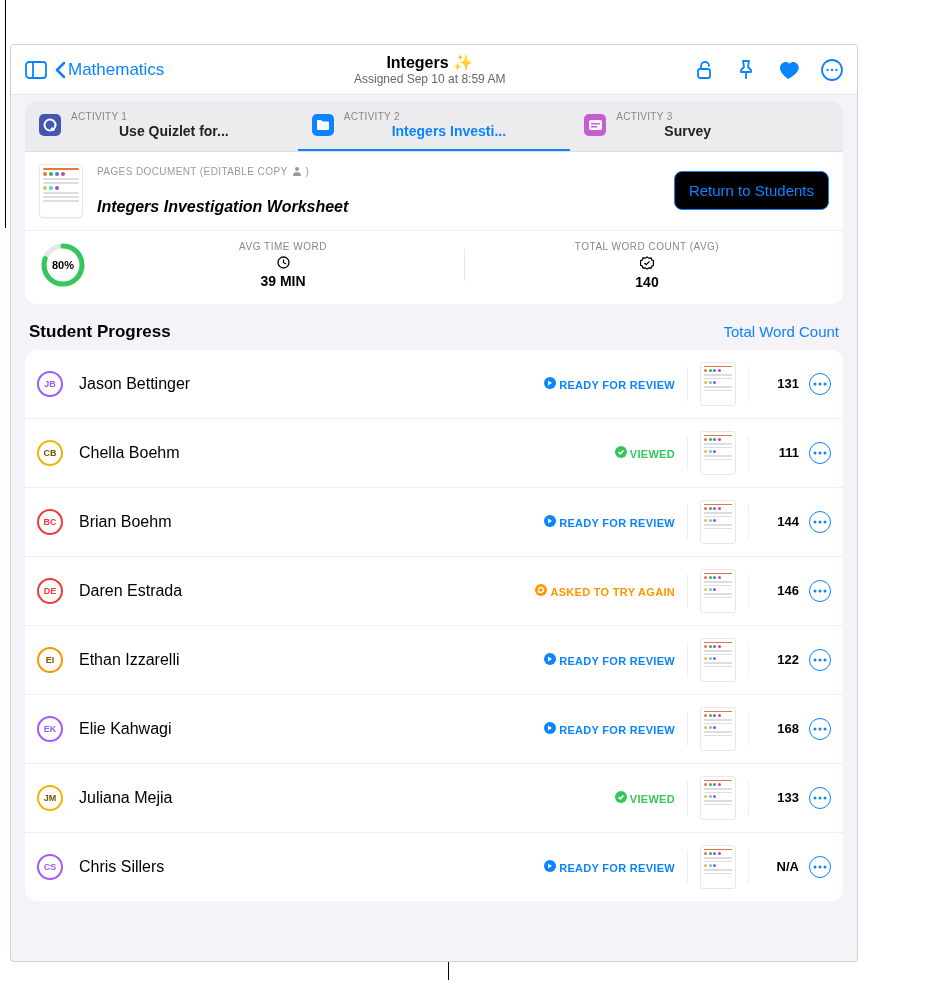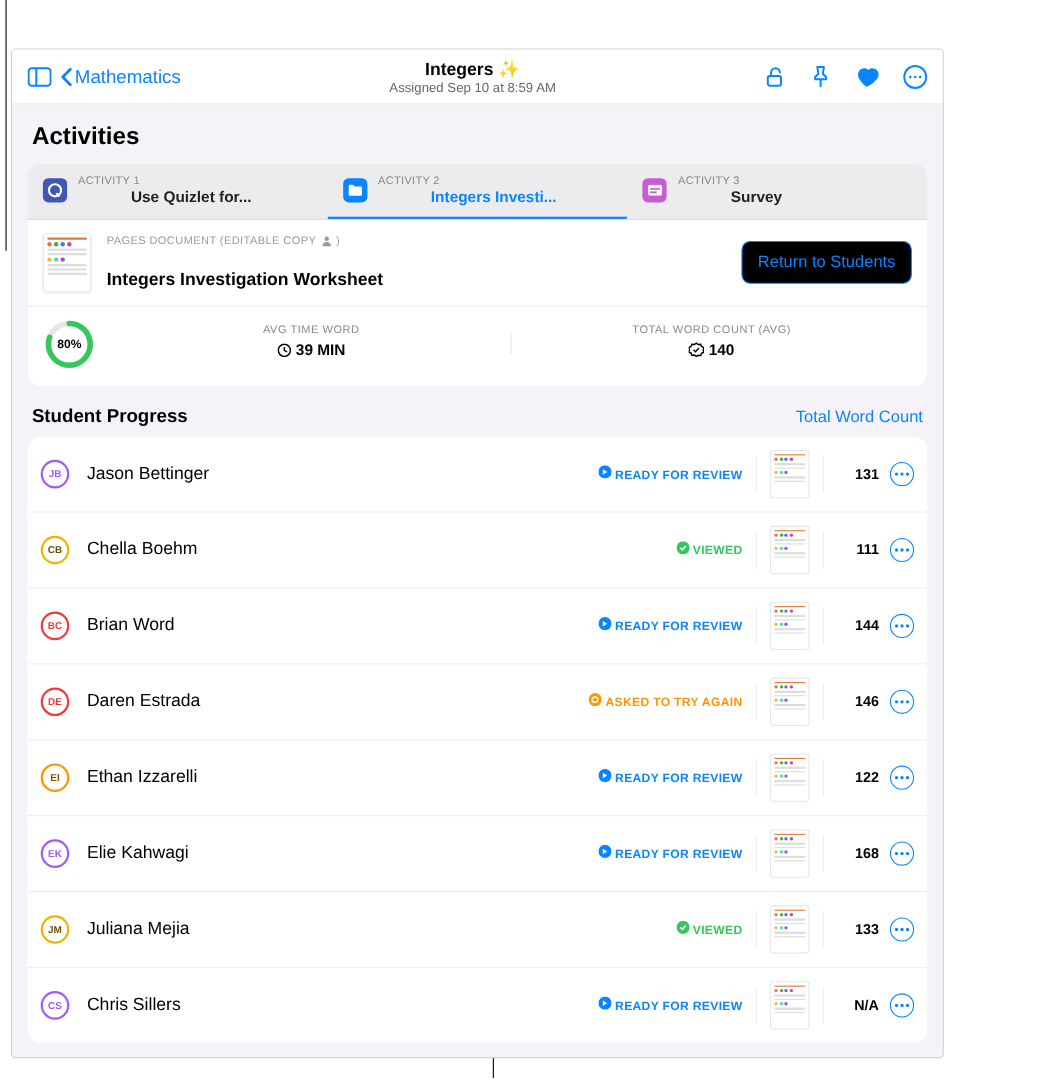--- a/index.html
+++ b/index.html
@@ -66,34 +66,34 @@
   .doc-thumb{
     width:44px;height:54px;background:#fff;border:1px solid #e8e6ea;border-radius:4px;
     box-shadow:0 1px 2px rgba(0,0,0,.06);flex-shrink:0;display:flex;flex-direction:column;
     padding:3px;gap:2px;
   }
   .doc-thumb .ln{height:2px;background:#ddd;border-radius:1px;}
   .doc-thumb .rw{display:flex;gap:2px;}
   .doc-thumb .dot{width:4px;height:4px;border-radius:2px;}
   .doc-meta{flex:1;}
   .doc-eyebrow{font-size:10px;color:#999;letter-spacing:.4px;display:flex;align-items:center;gap:4px;}
-  .doc-title{font-size:16px;font-weight:600;margin-top:21px;}
+  .doc-title{font-size:16px;font-weight:600;margin-top:21px;font-style:italic;}
   .return-btn{
     border:1.5px solid #0A84FF;color:#0A84FF;background:#000000;border-radius:8px;
     padding:10px 14px;font-size:15px;font-weight:500;
   }
 
   .stats-bar{display:flex;align-items:center;padding:10px 14px 14px;background:#fff;border-top:1px solid #eeedf0;}
   .progress-ring{width:48px;height:48px;position:relative;margin-right:14px;}
   .progress-ring svg{transform:rotate(-90deg);}
   .progress-ring .pct{position:absolute;top:50%;left:50%;transform:translate(-50%,-50%);font-size:11px;font-weight:600;}
   .stat{flex:1;text-align:center;position:relative;}
   .stat:not(:last-child)::after{content:"";position:absolute;right:0;top:8px;bottom:8px;width:1px;background:#e6e5e8;}
   .stat-l{font-size:10px;color:#888;letter-spacing:.5px;}
-  .stat-v{font-size:14px;font-weight:700;margin-top:4px;display:inline-flex;align-items:center;gap:4px;}
+  .stat-v{font-size:14px;font-weight:700;margin-top:4px;display:inline-flex;align-items:center;gap:4px;flex-direction:column;}
 
   .progress-header{display:flex;justify-content:space-between;align-items:baseline;padding:18px 18px 8px;}
   .progress-header h3{font-size:17px;font-weight:700;}
   .progress-header a{color:#0A84FF;font-size:15px;}
 
   .student-list{margin:0 14px;background:#fff;border-radius:12px;overflow:hidden;}
   .student-row{
     display:flex;align-items:center;padding:12px 12px 12px 12px;min-height:68px;
   }
   .student-row + .student-row{border-top:1px solid #efeef1;}
@@ -174,21 +174,20 @@
         <svg width="22" height="22" viewBox="0 0 22 22" fill="none" stroke="#0A84FF" stroke-width="1.8">
             <circle cx="11" cy="11" r="10"></circle>
             <circle cx="6.5" cy="11" r="1.2" fill="#0A84FF" stroke="none"></circle>
             <circle cx="11" cy="11" r="1.2" fill="#0A84FF" stroke="none"></circle>
             <circle cx="15.5" cy="11" r="1.2" fill="#0A84FF" stroke="none"></circle>
           </svg>
       </div>
     </div>
   </div>
 
-  <div class="section-heading">Activities</div>
 
   <div class="activities-card">
     <div class="tabs">
       <div class="tab">
         <div class="tab-icon" style="background:#4257b2;">
           <svg width="14" height="14" viewBox="0 0 14 14" fill="#fff">
               <circle cx="7" cy="7" r="5.5" fill="none" stroke="#fff" stroke-width="2"></circle>
               <rect x="9" y="9" width="4" height="2" transform="rotate(45 9 9)"></rect>
             </svg>
         </div>
@@ -367,21 +366,21 @@
     <div class="row-more">
       <svg width="14" height="4" viewBox="0 0 14 4" fill="#0A84FF">
             <circle cx="2" cy="2" r="1.5"></circle>
             <circle cx="7" cy="2" r="1.5"></circle>
             <circle cx="12" cy="2" r="1.5"></circle>
           </svg>
     </div>
       </div>
       <div class="student-row">
     <div class="avatar red">BC</div>
-    <div class="student-name">Brian Word</div>
+    <div class="student-name">Brian Boehm</div>
     <div class="status st-blue">
       <span><svg width="12" height="12" viewBox="0 0 12 12">
               <circle cx="6" cy="6" r="6" fill="#0A84FF"></circle>
               <polyline points="4,3.5 8,6 4,8.5" fill="#fff"></polyline>
             </svg></span>
       <span>READY FOR REVIEW</span>
     </div>
     <div class="divider"></div>
     <div class="mini-thumb">
     <div class="ln" style="background:#e07a3a;"></div>

